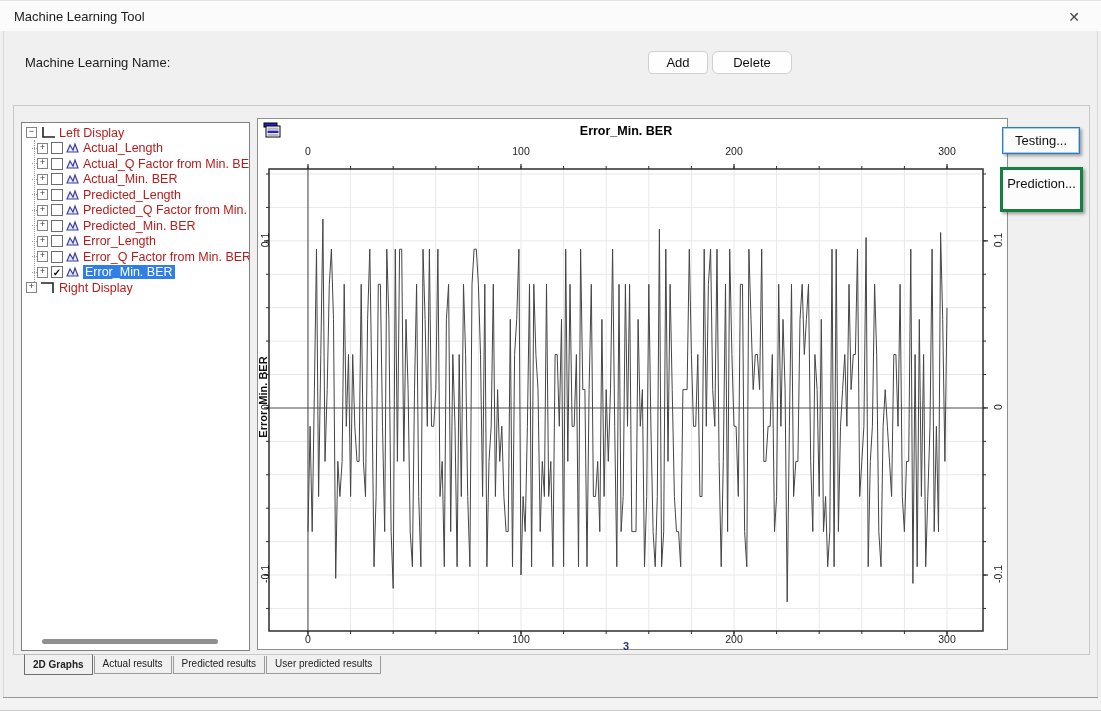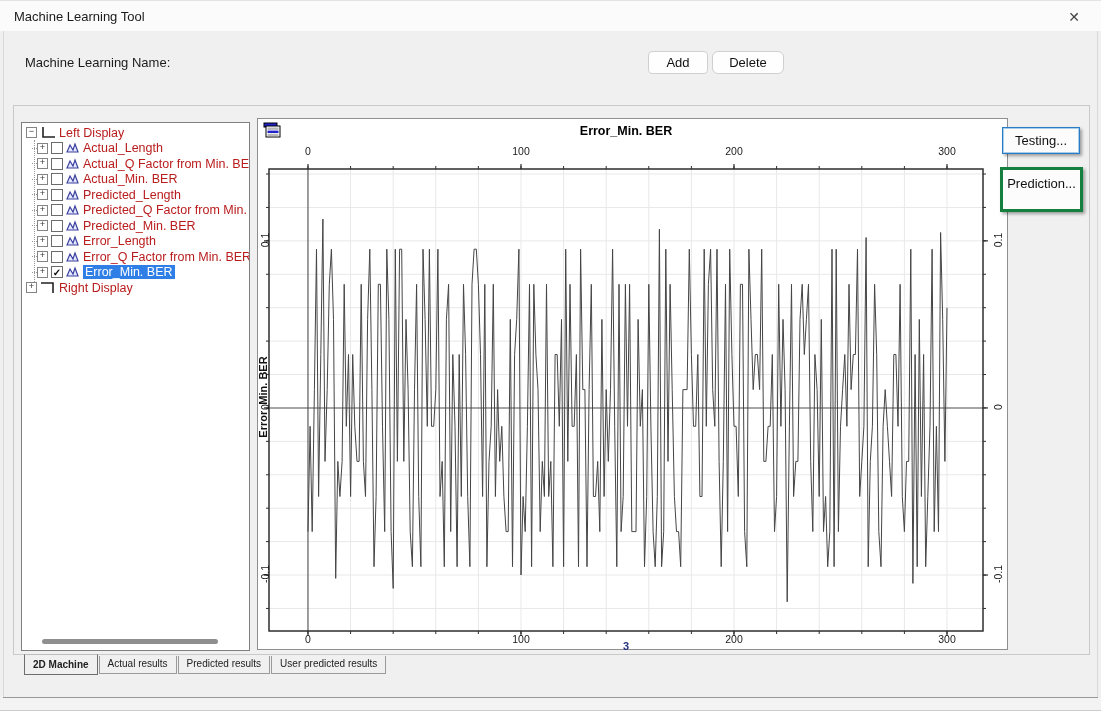--- a/index.html
+++ b/index.html
@@ -17,21 +17,21 @@
   .win-bottom-strip{position:absolute;left:0;top:698px;width:1101px;height:13px;background:#f3f3f3;border-bottom:1px solid #cccccc;}
 
   .name-label{position:absolute;left:25px;top:55px;font-size:13px;color:#1b1b1b;}
   .combo{position:absolute;left:153px;top:50px;width:483px;height:23px;background:#fff;
          border:1px solid #999;font-size:13px;color:#111;line-height:21px;padding-left:6px;}
   .combo-chevron{position:absolute;right:9px;top:6px;width:7px;height:7px;
                  border-right:1.4px solid #555;border-bottom:1.4px solid #555;transform:rotate(45deg) scaleY(.8);}
   .btn{position:absolute;height:23px;background:#fefefe;border:1px solid #d0d0d0;border-radius:4px;
        font-size:13px;color:#111;text-align:center;line-height:21px;}
   .btn-add{left:648px;top:51px;width:60px;}
-  .btn-del{left:712px;top:51px;width:72px;border-radius:6px;}
+  .btn-del{left:712px;top:51px;width:80px;border-radius:6px;}
 
   .tabstrip{position:absolute;left:13px;top:82px;height:24px;display:flex;align-items:stretch;z-index:3;}
   .tab{padding:4px 10px 0;font-size:13px;color:#1a1a1a;white-space:nowrap;}
   .tab.active{background:#f1f1f1;border:1px solid #d2d2d2;border-bottom:none;padding:4px 13px 0;}
   .pane{position:absolute;left:13px;top:105px;width:1077px;height:550px;border:1px solid #c9c9c9;z-index:1;}
 
   .tree-panel{position:absolute;left:21px;top:122px;width:229px;height:529px;background:#fff;
               border:1px solid #7f7f7f;z-index:5;overflow:hidden;}
   .tree-view{position:relative;width:100%;height:100%;padding-top:2px;}
   .tree-connector{position:absolute;left:12px;top:17px;height:146px;width:0;border-left:1px dotted #9a9a9a;z-index:0;}
@@ -348,21 +348,21 @@
       <span class="ytick" style="left: -8px; top: 449.025px;">-0.1</span>
       <span class="ytick" style="left: 725px; top: 449.025px;">-0.1</span>
       <span class="ylabel-rot" style="left: -45px; top: 272px;">Error_Min. BER</span>
       <span class="xlabel-b" style="left: 358px; top: 521px;">3</span>
     </div>
 
   <div class="side-btn btn-testing">Testing...</div>
   <div class="side-btn btn-prediction">Prediction...</div>
 
   <div class="bottom-tabs">
-    <div class="btab active">2D Machine</div>
+    <div class="btab active">2D Graphs</div>
     <div class="btab">Actual results</div>
     <div class="btab">Predicted results</div>
     <div class="btab">User predicted results</div>
   </div>
 
   <div class="win-bottom-line"></div>
   <div class="win-bottom-strip"></div>
 </div>
 
 </body></html>

